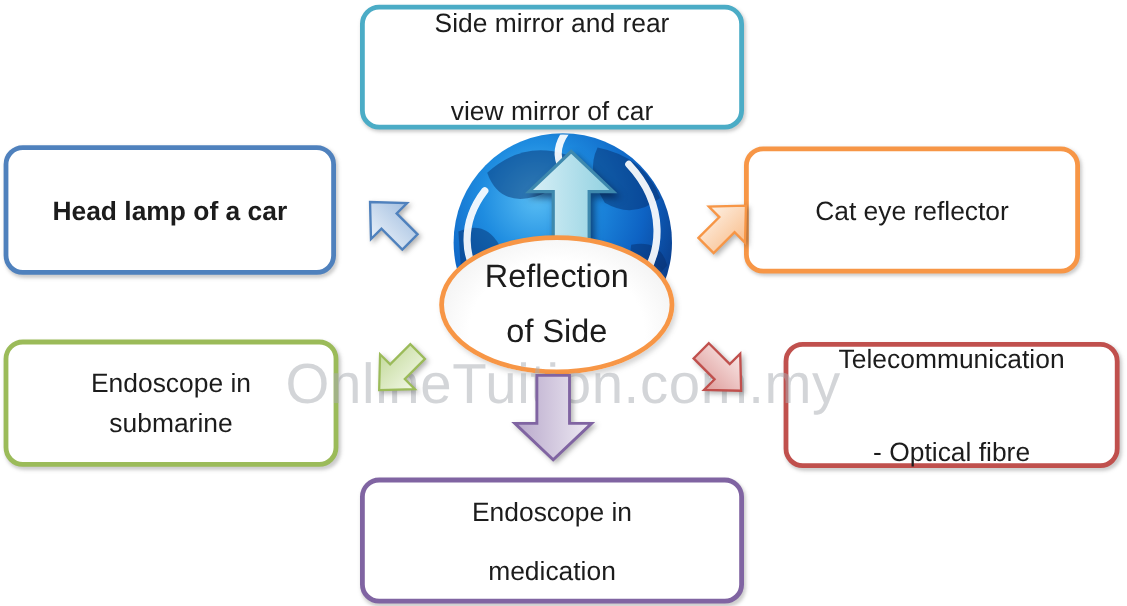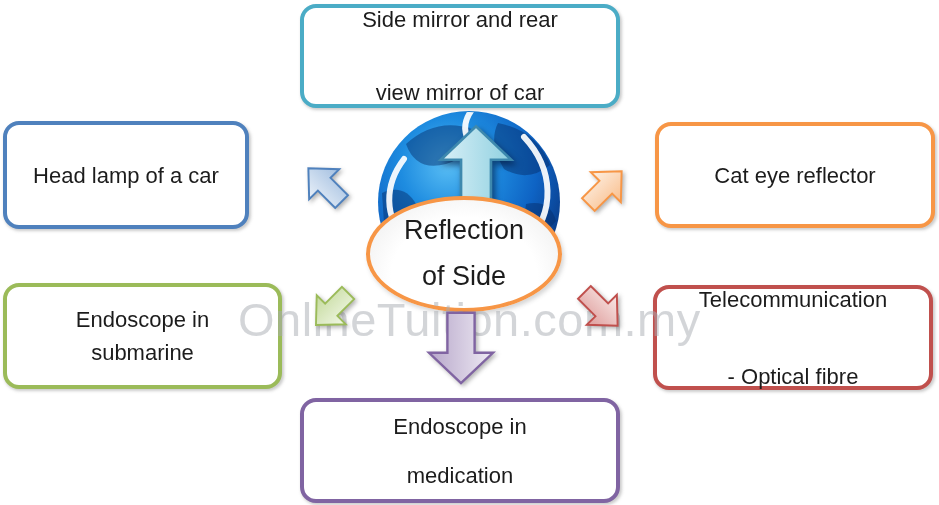--- a/index.html
+++ b/index.html
@@ -10,22 +10,22 @@
   }
   
   .box{
     position:absolute;background:#ffffff;border:4px solid #888;border-radius:16px;
     display:flex;flex-direction:column;justify-content:center;align-items:center;
     font-size:22px;line-height:1.5;text-align:center;z-index:4;
     box-shadow:1.5px 2px 3px rgba(110,110,110,0.35);
   }
   .box .line{white-space:nowrap;}
   .node-top       {left:300px;top:4px;  width:320px;height:104px;border-color:#4BACC6;gap:40px;}
-  .node-headlamp  {left:3px;  top:121px;width:246px;height:108px;border-color:#4F81BD;}
-  .node-cateye    {left:655px;top:122px;width:280px;height:106px;border-color:#F79646;}
+  .node-headlamp  {left:3px;  top:121px;width:277px;height:108px;border-color:#4F81BD;font-weight:bold;}
+  .node-cateye    {left:620px;top:122px;width:280px;height:106px;border-color:#F79646;}
   .node-periscope {left:3px;  top:283px;width:279px;height:106px;border-color:#9BBB59;}
   .node-telecom   {left:653px;top:285px;width:280px;height:105px;border-color:#C0504D;gap:44px;}
   .node-endoscope {left:300px;top:398px;width:320px;height:105px;border-color:#8064A2;gap:16px;}
   
   .globe{position:absolute;left:376px;top:109px;width:186px;height:186px;z-index:1;}
   
   .center-ellipse{
     position:absolute;left:366px;top:196px;width:196px;height:116px;border-radius:50%;
     border:4px solid #F79646;z-index:3;
     background:radial-gradient(ellipse at 50% 72%, #ffffff 55%, #e9e9e9 100%);

